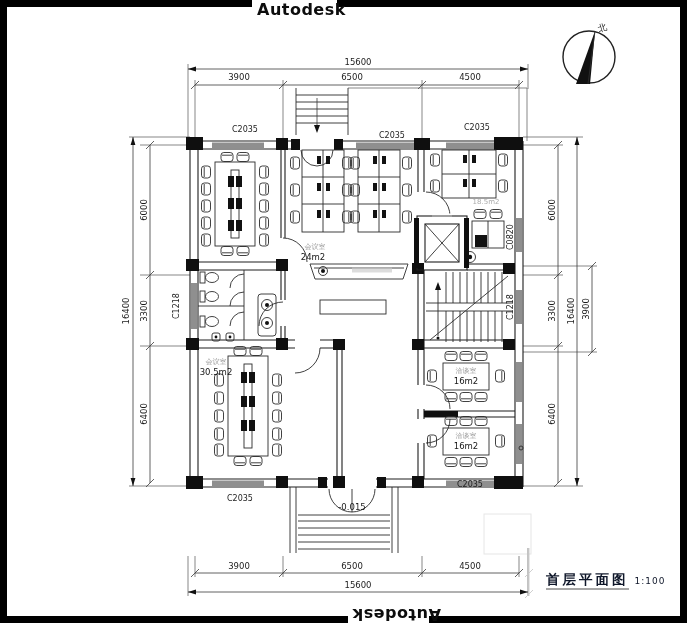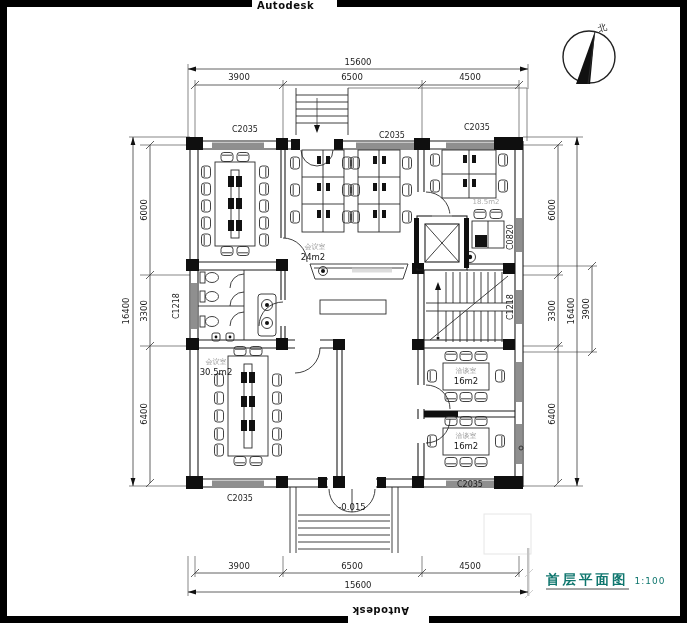--- a/index.html
+++ b/index.html
@@ -1,19 +1,19 @@
 <!DOCTYPE html>
 <html><head>
 <meta charset="utf-8">
 <style>
   html,body{margin:0;padding:0;background:#fff}
   .screen{position:relative;width:687px;height:623px;background:#fff;overflow:hidden;
           font-family:"DejaVu Sans",sans-serif}
   .bar{position:absolute;background:#000}
-  .brand{position:absolute;font-weight:bold;font-size:10px;color:#0d0d0d;letter-spacing:.5px}
+  .brand{position:absolute;font-weight:bold;font-size:16px;color:#0d0d0d;letter-spacing:.5px}
   .brand-top{left:257px;top:0}
   .brand-bottom{left:352px;top:605px;transform:rotate(180deg)}
   svg.plan{position:absolute;left:0;top:0}
   svg text{font-family:"DejaVu Sans",sans-serif}
   .w{stroke:#1e1e1e;stroke-width:1.1;fill:none}
   .t{stroke:#2b2b2b;stroke-width:.9;fill:none}
   .lt{stroke:#555;stroke-width:.7;fill:none}
   .d{stroke:#3a3a3a;stroke-width:.8;fill:none}
   .gr{stroke:#c9c9c9;stroke-width:.9;fill:none}
   .col{fill:#0f0f0f}
@@ -21,21 +21,21 @@
   .blk{fill:#111;stroke:none}
   .dim{font-size:8.5px;fill:#1c1c1c}
   .win{font-size:8px;fill:#1c1c1c}
   .rn{font-size:7px;fill:#9a9a9a}
   .ra{font-size:8.5px;fill:#161616}
   .fa{font-size:7px;fill:#ababab}
   .mid{text-anchor:middle}
   .tooltip{position:absolute;left:362px;top:514px;background:#fafafa;border:2px solid #aeaeae;
            box-shadow:1px 1px 0 rgba(110,110,110,.55);color:#7d7d7d;font-size:15px;
            line-height:22px;padding:0 7px;white-space:nowrap;cursor:pointer}
-  .watermark{position:absolute;left:546px;top:569px;color:#0f766e;filter:blur(.6px);white-space:nowrap}
+  .watermark{position:absolute;left:546px;top:569px;color:#0f172a;filter:blur(.6px);white-space:nowrap}
   .watermark .wt{font-size:13.5px;font-weight:bold;letter-spacing:3px;
                  border-bottom:2px solid #a6a6a6;padding-bottom:1px}
   .watermark .ws{font-size:9px;margin-left:6px;letter-spacing:1px}
 </style>
 </head>
 <body>
 
 <div class="screen">
 
   <div class="bar" style="left:0;top:0;width:252px;height:7px"></div>

